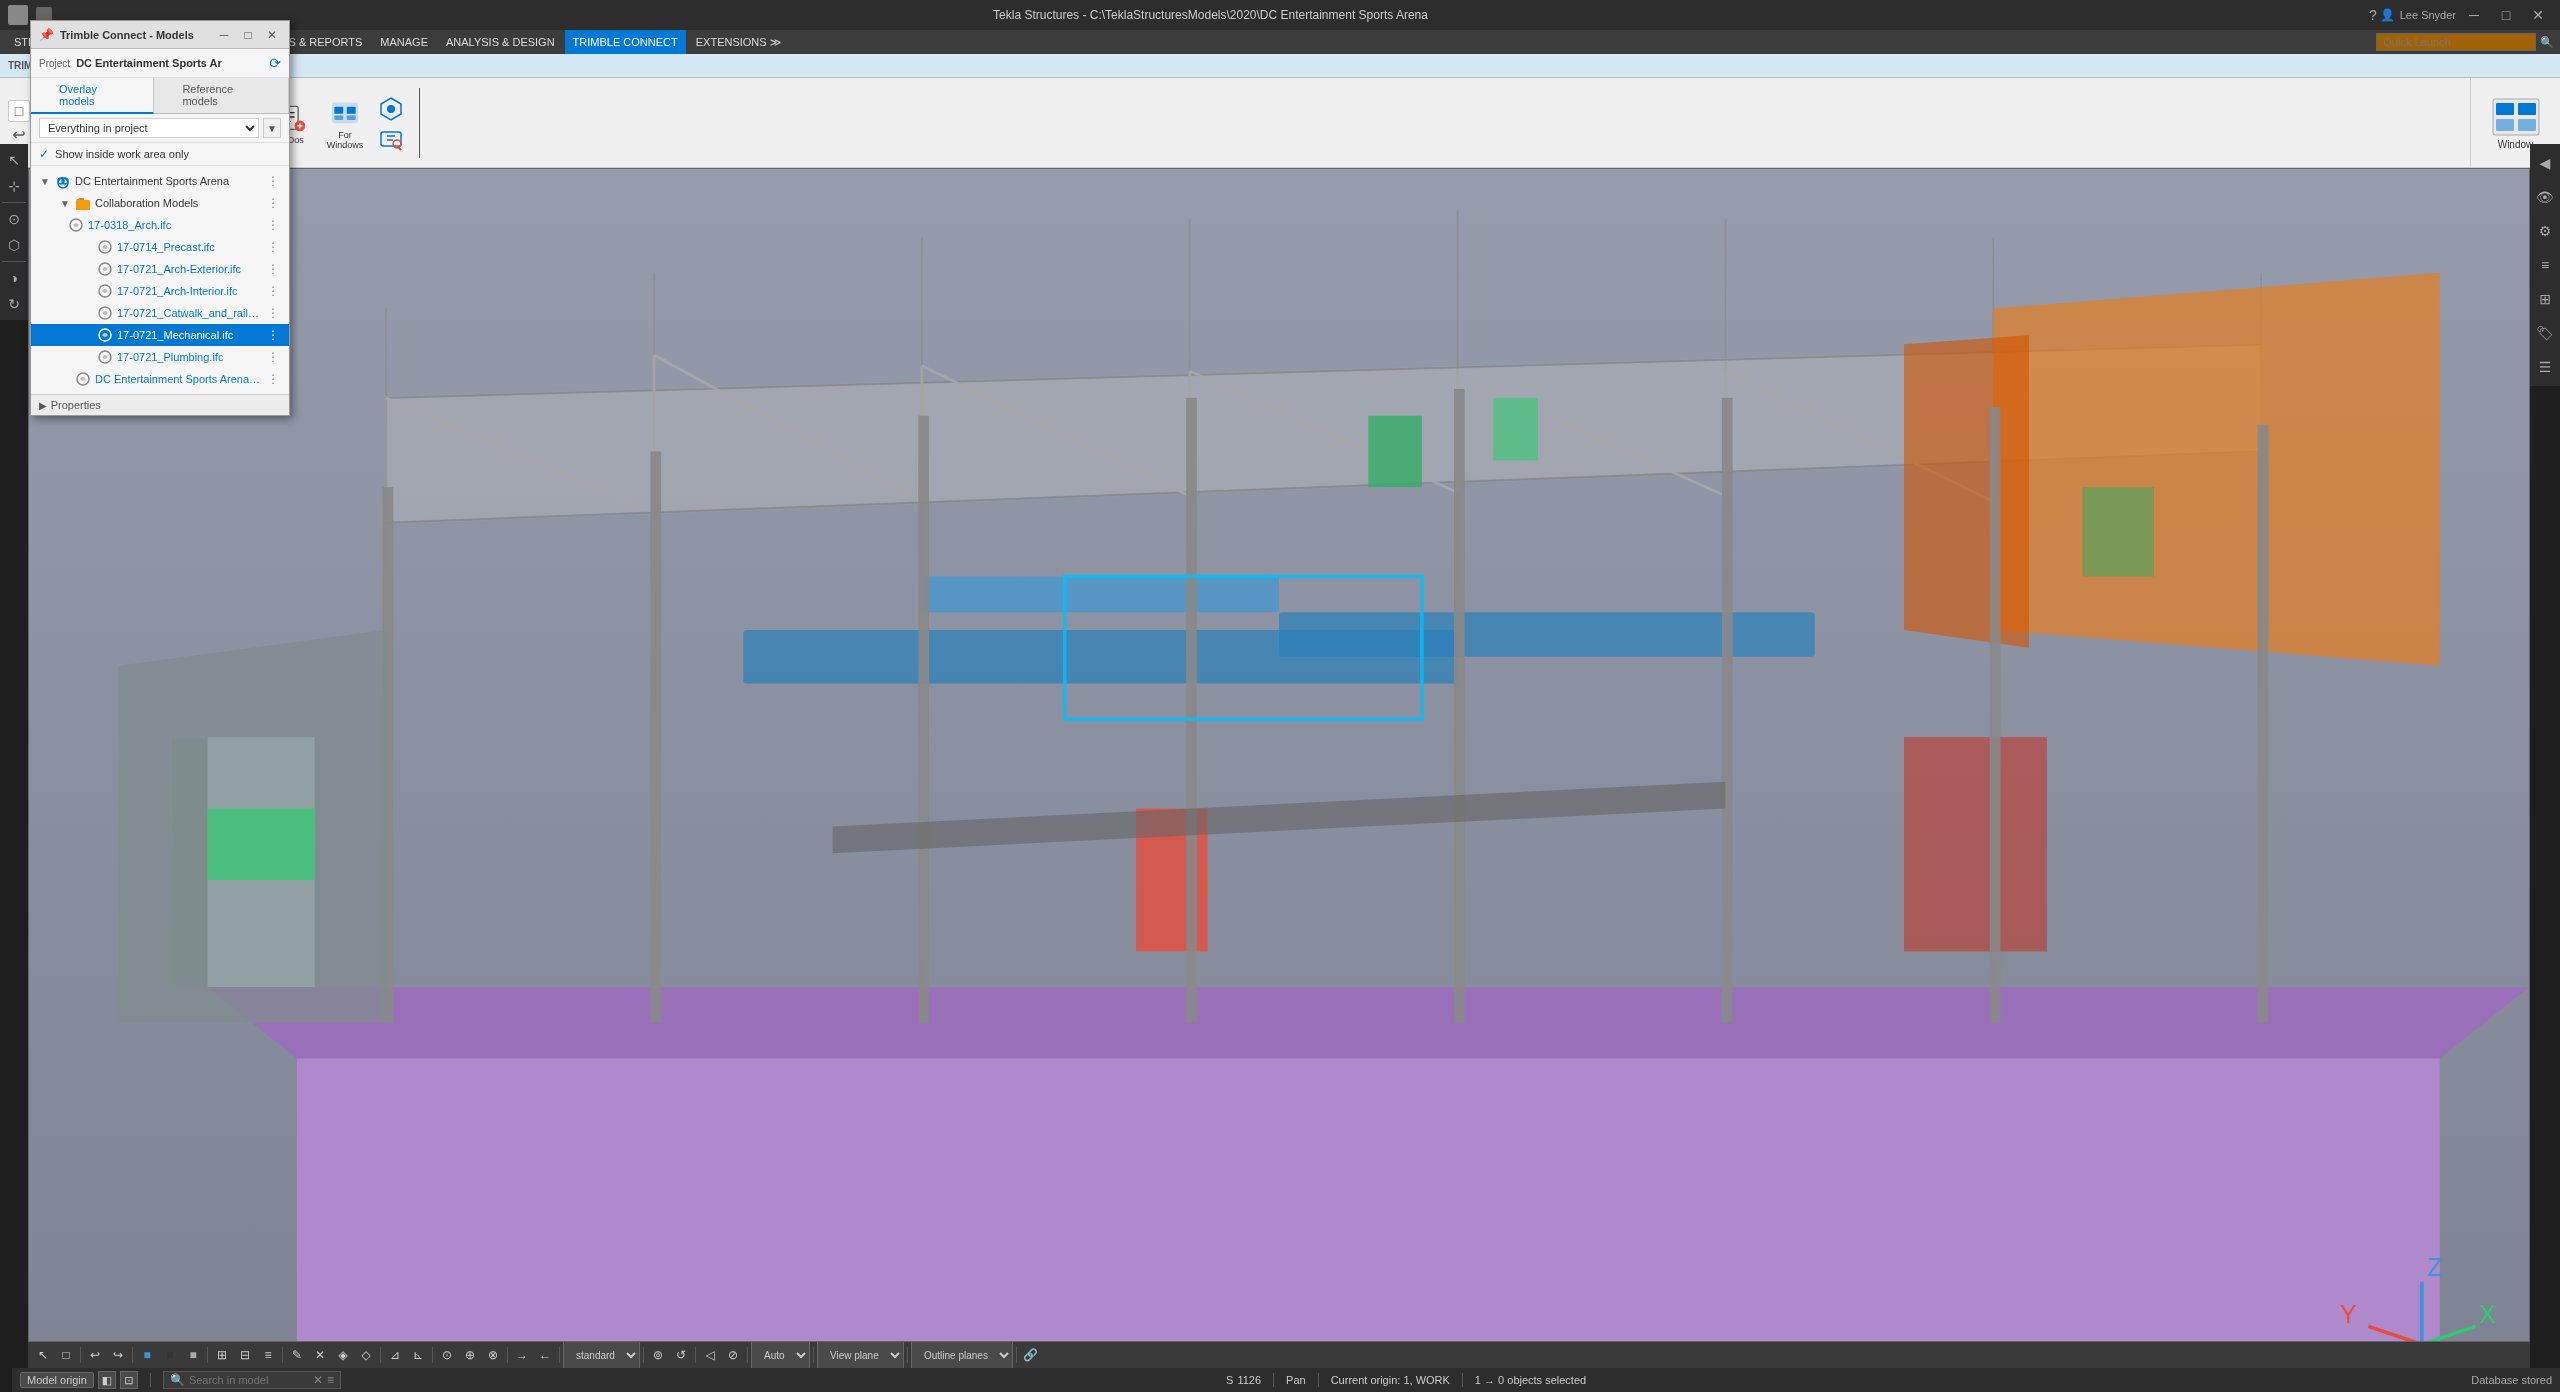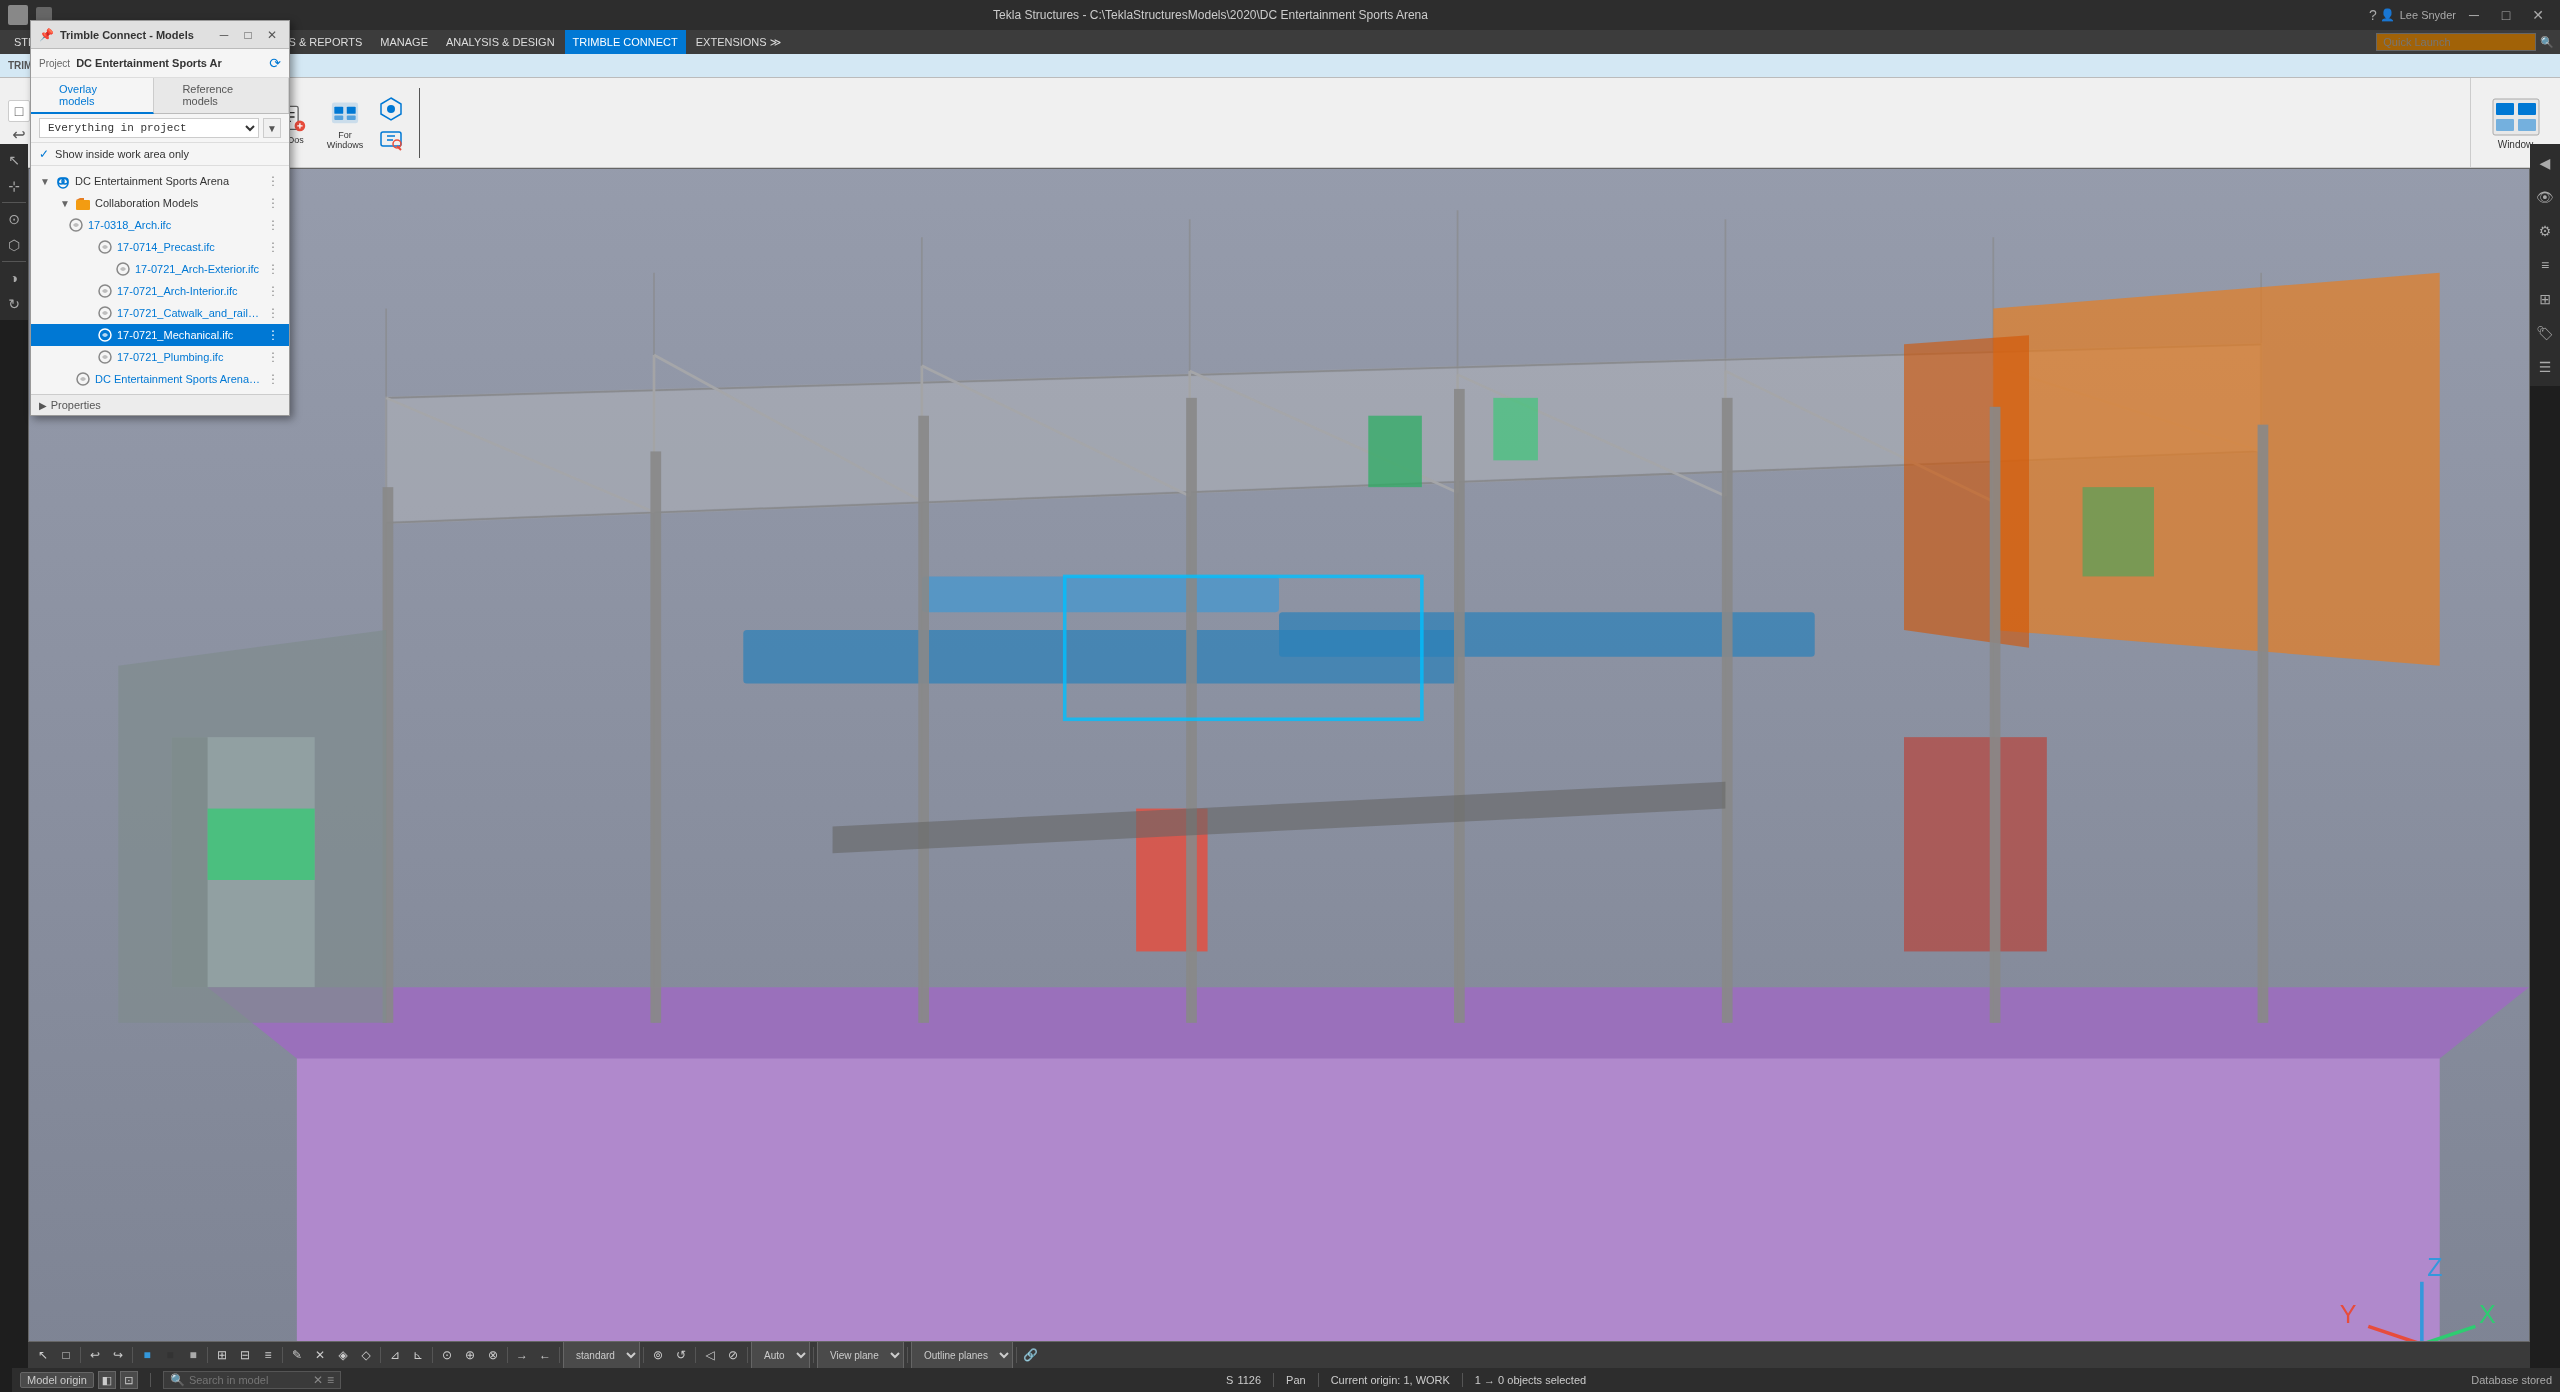--- a/index.html
+++ b/index.html
@@ -283,21 +283,20 @@
       border-bottom: 1px solid #ddd;
       gap: 4px;
     }
     #tc-filter-select {
       flex: 1;
       padding: 2px 4px;
       font-size: 11px;
       border: 1px solid #ccc;
       background: white;
       color: #333;
-      font-family: Liberation Mono, monospace;
     }
     .filter-dropdown-btn {
       width: 18px;
       height: 20px;
       border: 1px solid #ccc;
       background: #f0f0f0;
       display: flex;
       align-items: center;
       justify-content: center;
       cursor: pointer;
@@ -800,21 +799,21 @@
     <div class="tree-item" style="padding-left:50px;">
       <span class="tree-expander" style="opacity:0;">▶</span>
       <svg width="16" height="16">
           <circle cx="8" cy="8" r="6" fill="none" stroke="#888" stroke-width="1.5"></circle>
           <path d="M5 8 Q8 4 11 8 Q8 12 5 8" fill="#888" opacity="0.5"></path>
         </svg>
       <span class="tree-label" style="color:#0078d4;">17-0714_Precast.ifc</span>
       <span class="tree-menu-btn">⋮</span>
     </div>
 
-    <div class="tree-item" style="padding-left:68px;">
+    <div class="tree-item" style="padding-left:50px;">
       <span class="tree-expander" style="opacity:0;">▶</span>
       <svg width="16" height="16">
           <circle cx="8" cy="8" r="6" fill="none" stroke="#888" stroke-width="1.5"></circle>
           <path d="M5 8 Q8 4 11 8 Q8 12 5 8" fill="#888" opacity="0.5"></path>
         </svg>
       <span class="tree-label" style="color:#0078d4;">17-0721_Arch-Exterior.ifc</span>
       <span class="tree-menu-btn">⋮</span>
     </div>
 
     <div class="tree-item" style="padding-left:50px;">

